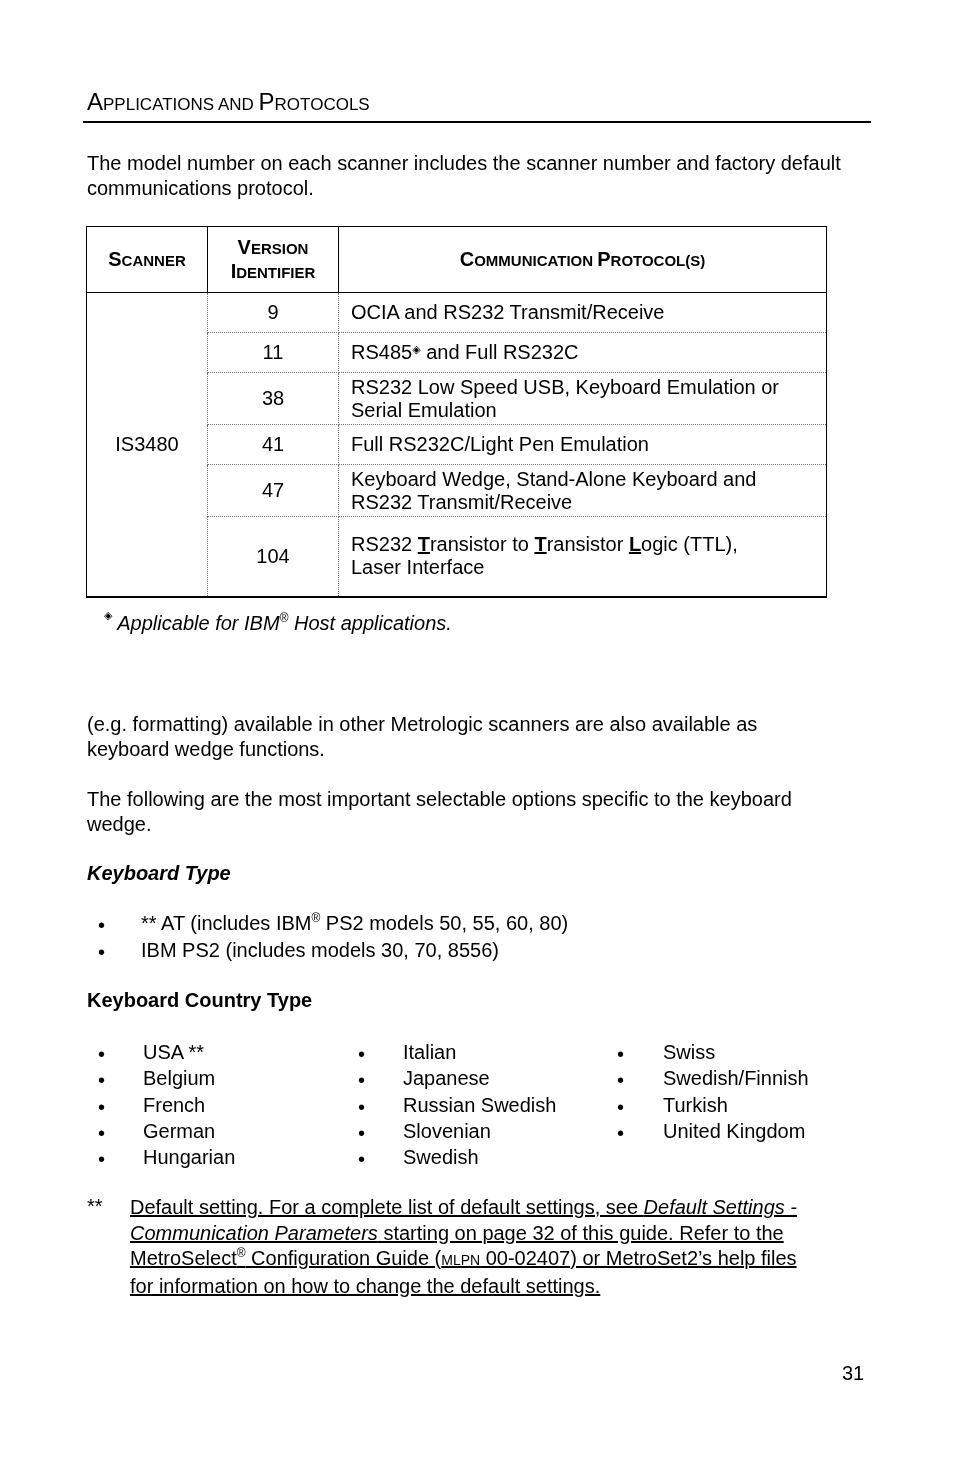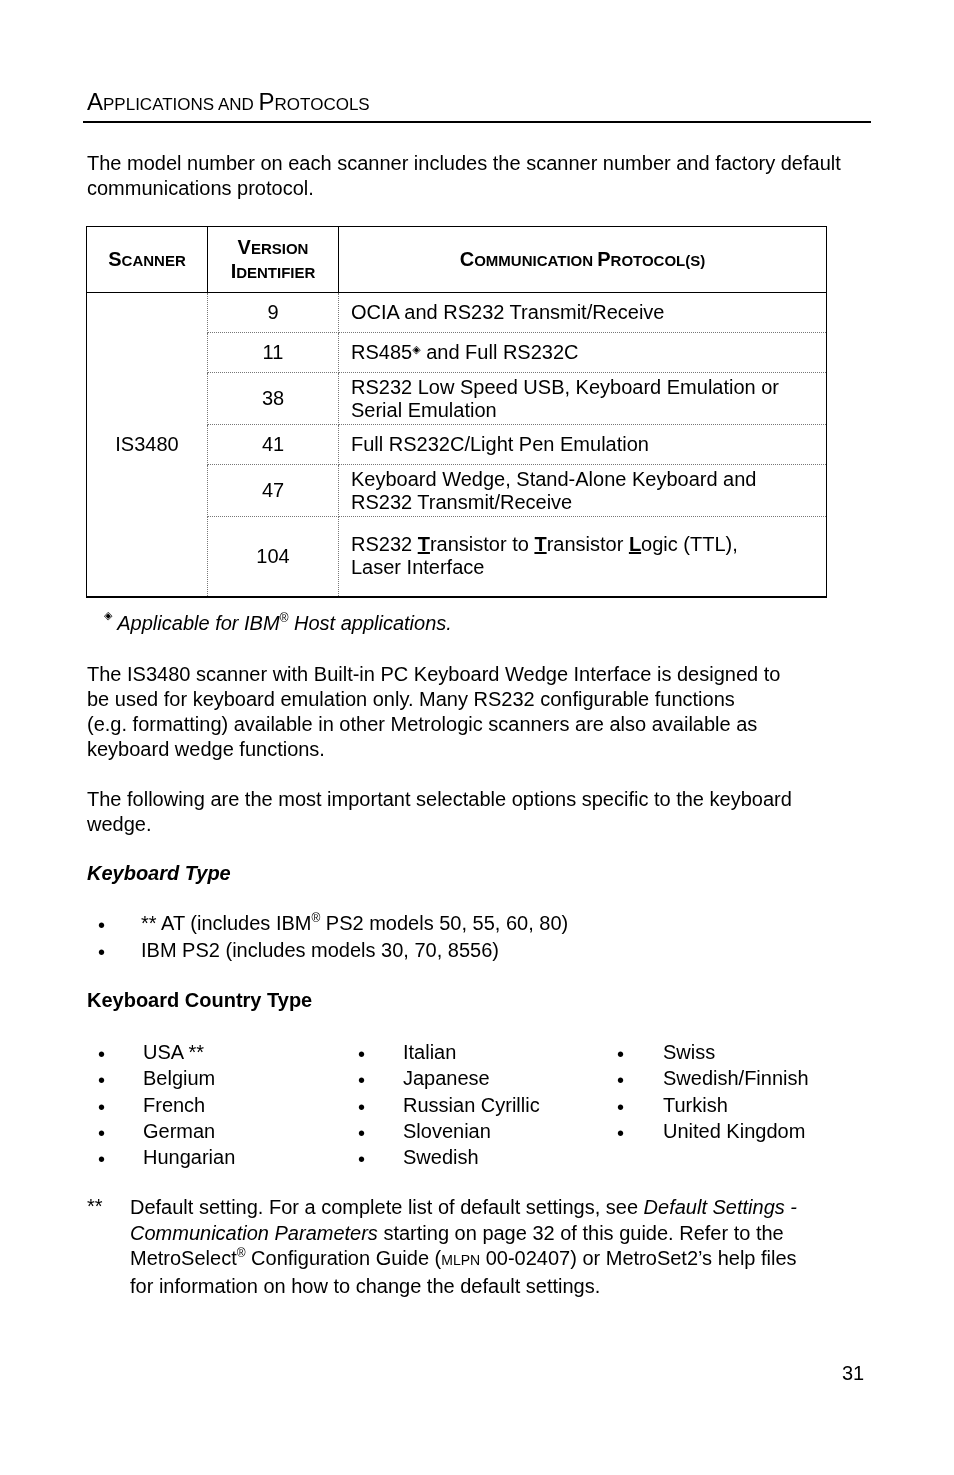--- a/index.html
+++ b/index.html
@@ -67,21 +67,21 @@
     <tr class="last" style="height:80px;">
       <td class="ver">104</td>
       <td class="prot"><span>RS232 </span><span class="u">T</span><span>ransistor to </span><span class="u">T</span><span>ransistor </span><span class="u">L</span><span>ogic (TTL),</span><br><span>Laser Interface</span></td>
     </tr>
   </tbody>
 </table>
 
 <div class="abs" style="left:87px; top:612px; font-style:italic;margin-left:17px;"><span class="diamond" style="font-style:normal;">◈</span><span> Applicable for IBM</span><sup>®</sup><span> Host applications.</span></div>
 
 <div class="abs" style="left:87px; top:662px; width:790px;">
-  <p class="body"><span>The IS3480 scanner with Built-in PC Keyboard Wedge Interface is designed to</span><br><span>be used for keyboard emulation only.  Many RS232 configurable functions</span><br><span>(e.g. formatting) available in other Metrologic scanners are also available as</span><br><span>keyboard wedge functions.</span></p>
+  <p class="body"><br><br><span>(e.g. formatting) available in other Metrologic scanners are also available as</span><br><span>keyboard wedge functions.</span></p>
 </div>
 
 <div class="abs" style="left:87px; top:787px; width:790px;">
   <p class="body"><span>The following are the most important selectable options specific to the keyboard</span><br><span>wedge.</span></p>
 </div>
 
 <div class="abs" style="left:87px; top:862px; font-weight:bold;font-style:italic;">Keyboard Type</div>
 
 <div>
   <span class="bul" style="left:98px; top:914px;">•</span>
@@ -101,38 +101,38 @@
     <div class="abs" style="left: 143px; top: 1093.6px;">French</div>
     <span class="bul" style="left: 98px; top: 1121.9px;">•</span>
     <div class="abs" style="left: 143px; top: 1119.9px;">German</div>
     <span class="bul" style="left: 98px; top: 1148.2px;">•</span>
     <div class="abs" style="left: 143px; top: 1146.2px;">Hungarian</div>
     <span class="bul" style="left: 358px; top: 1043px;">•</span>
     <div class="abs" style="left: 403px; top: 1041px;">Italian</div>
     <span class="bul" style="left: 358px; top: 1069.3px;">•</span>
     <div class="abs" style="left: 403px; top: 1067.3px;">Japanese</div>
     <span class="bul" style="left: 358px; top: 1095.6px;">•</span>
-    <div class="abs" style="left: 403px; top: 1093.6px;">Russian Cyrillic</div>
+    <div class="abs" style="left: 403px; top: 1093.6px;">Russian Swedish</div>
     <span class="bul" style="left: 358px; top: 1121.9px;">•</span>
     <div class="abs" style="left: 403px; top: 1119.9px;">Slovenian</div>
     <span class="bul" style="left: 358px; top: 1148.2px;">•</span>
     <div class="abs" style="left: 403px; top: 1146.2px;">Swedish</div>
     <span class="bul" style="left: 617px; top: 1043px;">•</span>
     <div class="abs" style="left: 663px; top: 1041px;">Swiss</div>
     <span class="bul" style="left: 617px; top: 1069.3px;">•</span>
     <div class="abs" style="left: 663px; top: 1067.3px;">Swedish/Finnish</div>
     <span class="bul" style="left: 617px; top: 1095.6px;">•</span>
     <div class="abs" style="left: 663px; top: 1093.6px;">Turkish</div>
     <span class="bul" style="left: 617px; top: 1121.9px;">•</span>
     <div class="abs" style="left: 663px; top: 1119.9px;">United Kingdom</div>
   </div>
 
 <div>
   <div class="abs" style="left:87px; top:1195px;">**</div>
-  <div class="abs" style="left:130px; top:1195px; width:740px; line-height:25.5px;">
+  <div class="abs" style="left:130px; top:1195px; width:740px; line-height:25.5px;text-decoration:underline;">
     <span>Default setting. For a complete list of default settings, see </span><i>Default Settings -</i><br>
     <i>Communication Parameters</i><span> starting on page 32 of this guide.  Refer to the</span><br>
     <span>MetroSelect</span><sup>®</sup><span> Configuration Guide (</span><span class="small-caps">MLPN</span><span> 00-02407) or MetroSet2’s help files</span><br>
     <span>for information on how to change the default settings.</span>
   </div>
 </div>
 
 <div class="abs" style="left:842px; top:1362px;">31</div>
 
 </body></html>

